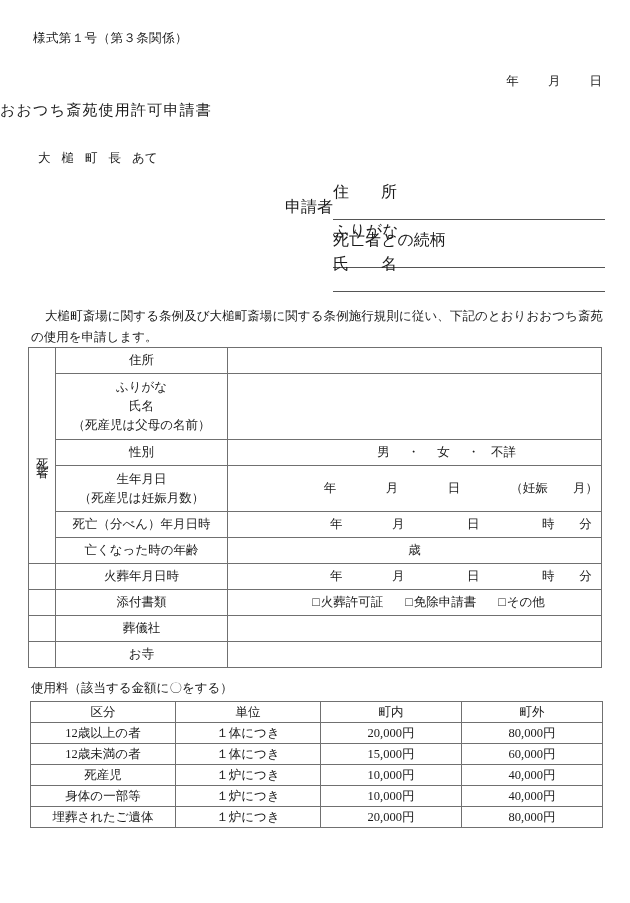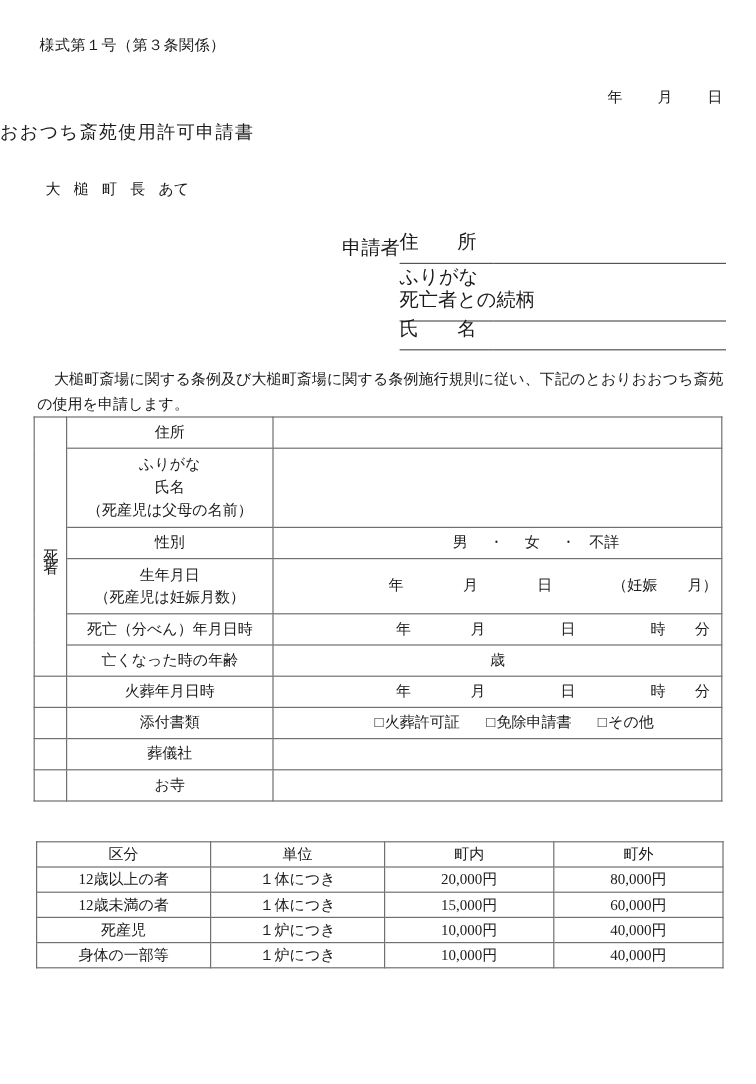--- a/index.html
+++ b/index.html
@@ -87,21 +87,21 @@
     flex: none;
   }
   .applicant-fill {
     flex: 1;
     height: 1px;
   }
   .ruled .applicant-label,
   .ruled .applicant-fill {
     border-bottom: 1px solid #555;
   }
-  .ruled .applicant-label { padding-bottom: 6px; margin-top: 39px; }
+  .ruled .applicant-label { padding-bottom: 16px; margin-top: 39px; }
 
   
   .intro {
     position: absolute;
     left: 31px;
     top: 306px;
     width: 572px;
     font-size: 12.5px;
     line-height: 21px;
     text-indent: 14px;
@@ -304,20 +304,21 @@
       </tr>
 
       <tr>
         <td></td>
         <td class="r-plain">お寺</td>
         <td class="r-plain"></td>
       </tr>
     </tbody>
   </table>
 
+  <div class="fee-caption">使用料（該当する金額に〇をする）</div>
 
   <table class="fee-table">
     <colgroup>
       <col class="fee-c1">
         <col class="fee-c2">
         <col class="fee-c3">
         <col class="fee-c4">
     </colgroup>
     <thead>
       <tr>
@@ -345,16 +346,22 @@
         <td>１炉につき</td>
         <td>10,000円</td>
         <td>40,000円</td>
       </tr>
       <tr>
         <td>身体の一部等</td>
         <td>１炉につき</td>
         <td>10,000円</td>
         <td>40,000円</td>
       </tr>
+      <tr>
+        <td>埋葬されたご遺体</td>
+        <td>１炉につき</td>
+        <td>20,000円</td>
+        <td>80,000円</td>
+      </tr>
     </tbody>
   </table>
 
 </div>
 
 </body></html>

